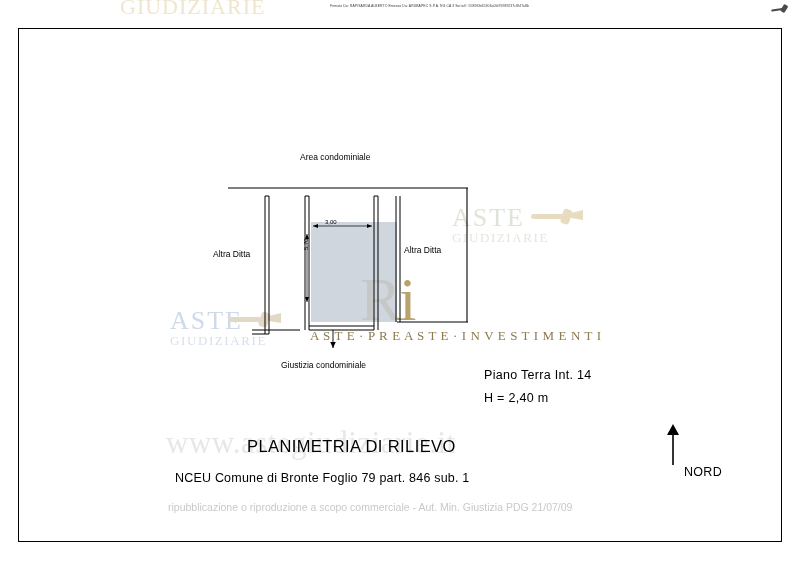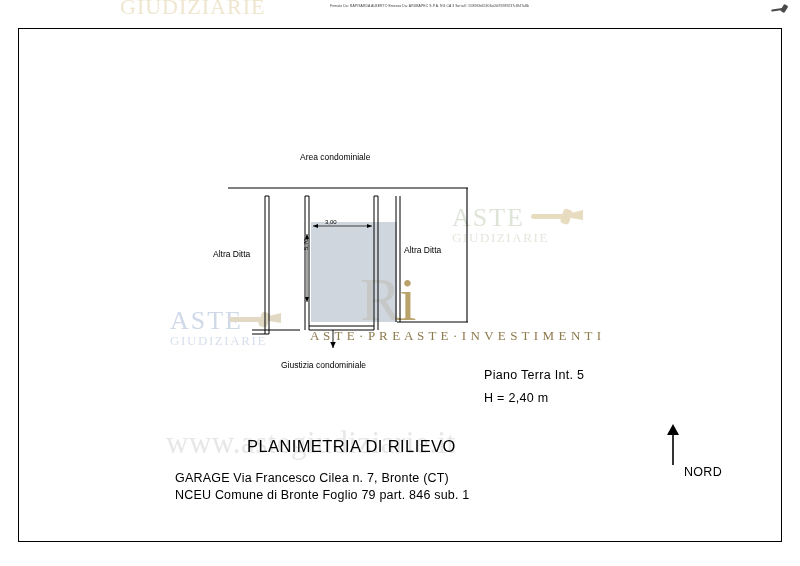--- a/index.html
+++ b/index.html
@@ -238,20 +238,21 @@
 </svg>
 
 <div id="wm-url">www.astegiudiziarie.it</div>
 
 <div id="wm-center-logo">
   <div class="ri">Ri</div>
   <div class="ri-sub">A S T E · P R E A S T E · I N V E S T I M E N T I</div>
 </div>
 
 <div id="wm-bottom-notice">
+  <div>ripubblicazione o riproduzione a scopo commerciale - Aut. Min. Giustizia PDG 21/07/09</div>
 </div>
 
 <svg id="drawing" viewBox="0 0 800 566">
 
   <rect x="311" y="222" width="86" height="100" fill="#c8cfd8" opacity="0.85"></rect>
 
   <line x1="228" y1="188" x2="468" y2="188" stroke="#000" stroke-width="1.1"></line>
 
   <line x1="467" y1="188" x2="467" y2="322" stroke="#000" stroke-width="1.1"></line>
 
@@ -294,24 +295,23 @@
   <path d="M673 424 l-6 11 l12 0 z" fill="#000"></path>
 </svg>
 
 <div class="lbl" id="label-area-condominiale">Area condominiale</div>
 <div class="lbl" id="label-altra-ditta-left">Altra Ditta</div>
 <div class="lbl" id="label-altra-ditta-right">Altra  Ditta</div>
 <div class="lbl" id="label-stradella">Giustizia condominiale</div>
 <div class="lbl lbl-dim" id="label-dim-horizontal">3,00</div>
 <div id="label-dim-vertical">5,70</div>
 
-<div id="label-piano-terra">Piano  Terra  Int. 5</div>
+<div id="label-piano-terra">Piano  Terra  Int. 14</div>
 <div id="label-altezza">H = 2,40 m</div>
 
 <div id="title-main">PLANIMETRIA DI RILIEVO</div>
 <div id="title-lines">
-  <div class="tl">GARAGE  Via Francesco Cilea n. 7,   Bronte (CT)</div>
   <div class="tl">NCEU Comune di Bronte Foglio 79 part. 846 sub. 1</div>
 </div>
 
 <div id="north-block">
   <div id="north-label">NORD</div>
 </div>
 
 </body></html>

